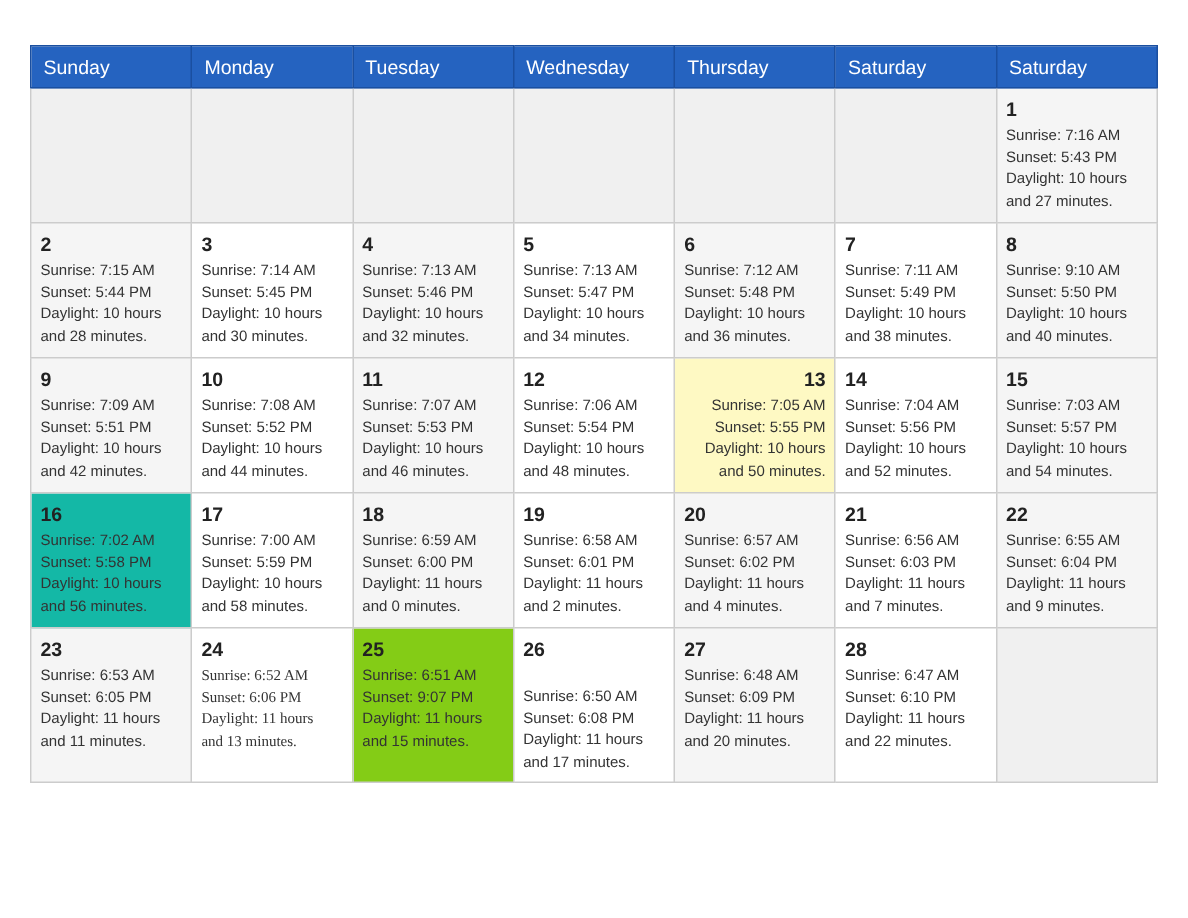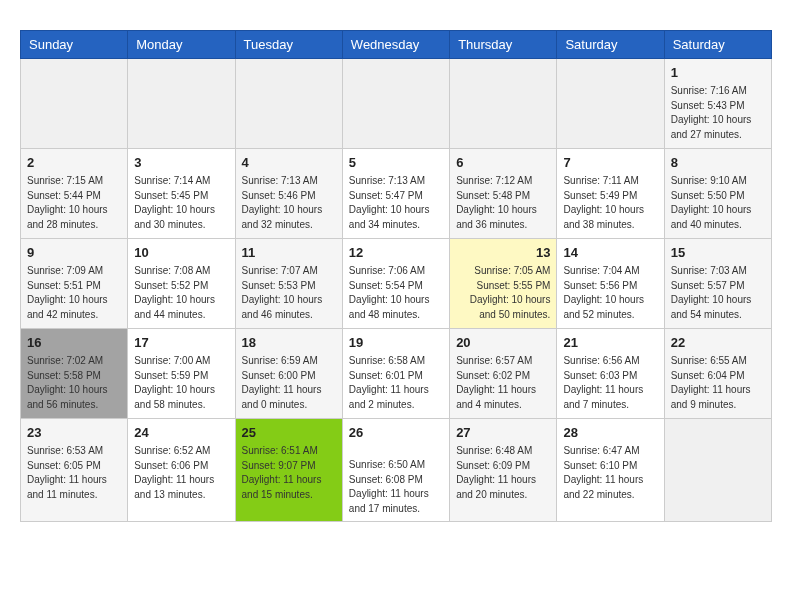--- a/index.html
+++ b/index.html
@@ -217,21 +217,21 @@
         </td>
         <td style="background: rgb(245, 245, 245);">
           <span class="day-num">15</span>
           <div class="day-info" style="white-space: pre-line;">Sunrise: 7:03 AM
 Sunset: 5:57 PM
 Daylight: 10 hours
 and 54 minutes.</div>
         </td>
       </tr>
       <tr>
-        <td style="background: #a3a3a3; margin-left: 20px;">
+        <td style="background: #14b8a6; margin-left: 20px;">
           <span class="day-num">16</span>
           <div class="day-info" style="white-space: pre-line;">Sunrise: 7:02 AM
 Sunset: 5:58 PM
 Daylight: 10 hours
 and 56 minutes.</div>
         </td>
         <td>
           <span class="day-num">17</span>
           <div class="day-info" style="white-space: pre-line;">Sunrise: 7:00 AM
 Sunset: 5:59 PM
@@ -277,21 +277,21 @@
       <tr>
         <td style="background: rgb(245, 245, 245);">
           <span class="day-num">23</span>
           <div class="day-info" style="white-space: pre-line;">Sunrise: 6:53 AM
 Sunset: 6:05 PM
 Daylight: 11 hours
 and 11 minutes.</div>
         </td>
         <td>
           <span class="day-num">24</span>
-          <div class="day-info" style="white-space: pre-line;">Sunrise: 6:52 AM
+          <div class="day-info" style="white-space: pre-line; font-family: Liberation Serif, serif;">Sunrise: 6:52 AM
 Sunset: 6:06 PM
 Daylight: 11 hours
 and 13 minutes.</div>
         </td>
         <td style="background: #84cc16;">
           <span class="day-num">25</span>
           <div class="day-info" style="white-space: pre-line;">Sunrise: 6:51 AM
 Sunset: 9:07 PM
 Daylight: 11 hours
 and 15 minutes.</div>

